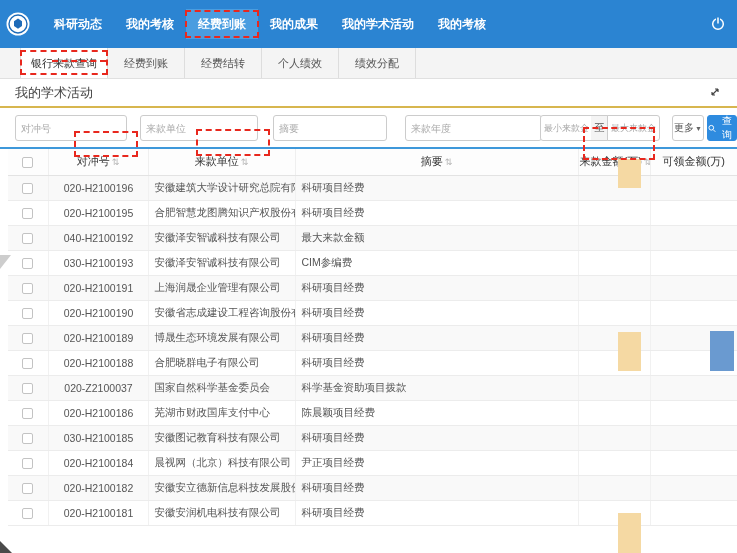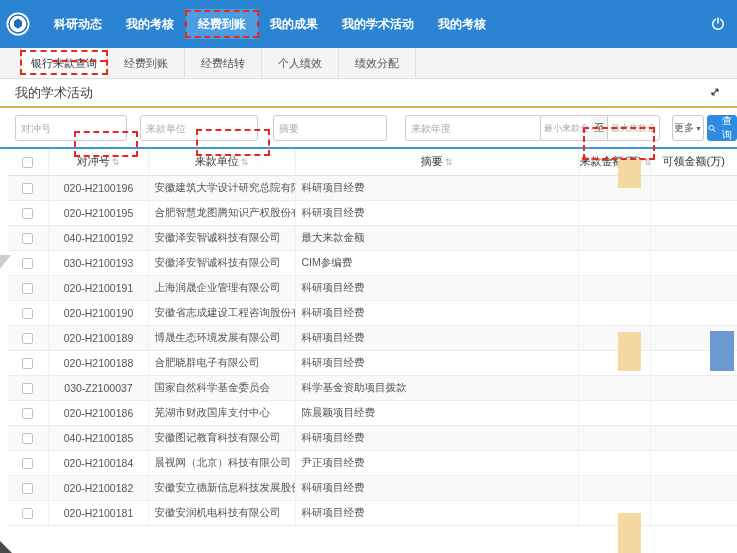--- a/index.html
+++ b/index.html
@@ -216,37 +216,37 @@
           <tr>
     <td><span class="chk"></span></td>
     <td class="c-id">020-H2100188</td>
     <td class="c-unit">合肥晓群电子有限公司</td>
     <td class="c-sum">科研项目经费</td>
     <td class="c-amt"></td>
     <td class="c-rcv"></td>
   </tr>
           <tr>
     <td><span class="chk"></span></td>
-    <td class="c-id">030-Z2100037</td>
+    <td class="c-id">020-Z2100037</td>
     <td class="c-unit">国家自然科学基金委员会</td>
     <td class="c-sum">科学基金资助项目拨款</td>
     <td class="c-amt"></td>
     <td class="c-rcv"></td>
   </tr>
           <tr>
     <td><span class="chk"></span></td>
     <td class="c-id">020-H2100186</td>
     <td class="c-unit">芜湖市财政国库支付中心</td>
     <td class="c-sum">陈晨颖项目经费</td>
     <td class="c-amt"></td>
     <td class="c-rcv"></td>
   </tr>
           <tr>
     <td><span class="chk"></span></td>
-    <td class="c-id">040-H2100185</td>
+    <td class="c-id">030-H2100185</td>
     <td class="c-unit">安徽图记教育科技有限公司</td>
     <td class="c-sum">科研项目经费</td>
     <td class="c-amt"></td>
     <td class="c-rcv"></td>
   </tr>
           <tr>
     <td><span class="chk"></span></td>
     <td class="c-id">020-H2100184</td>
     <td class="c-unit">晨视网（北京）科技有限公司</td>
     <td class="c-sum">尹正项目经费</td>

